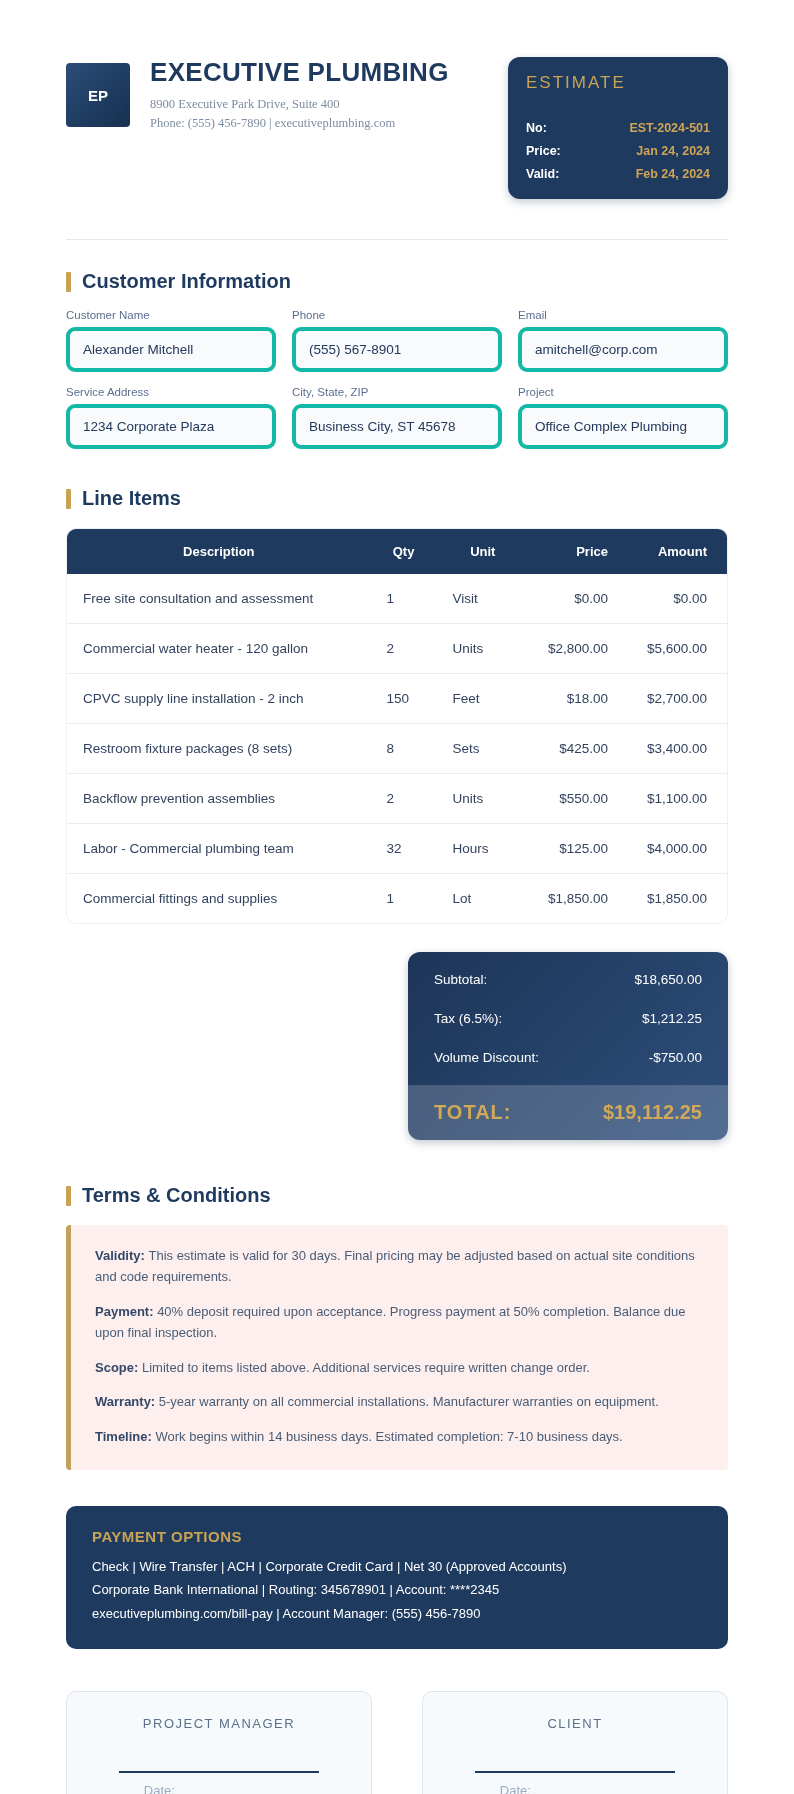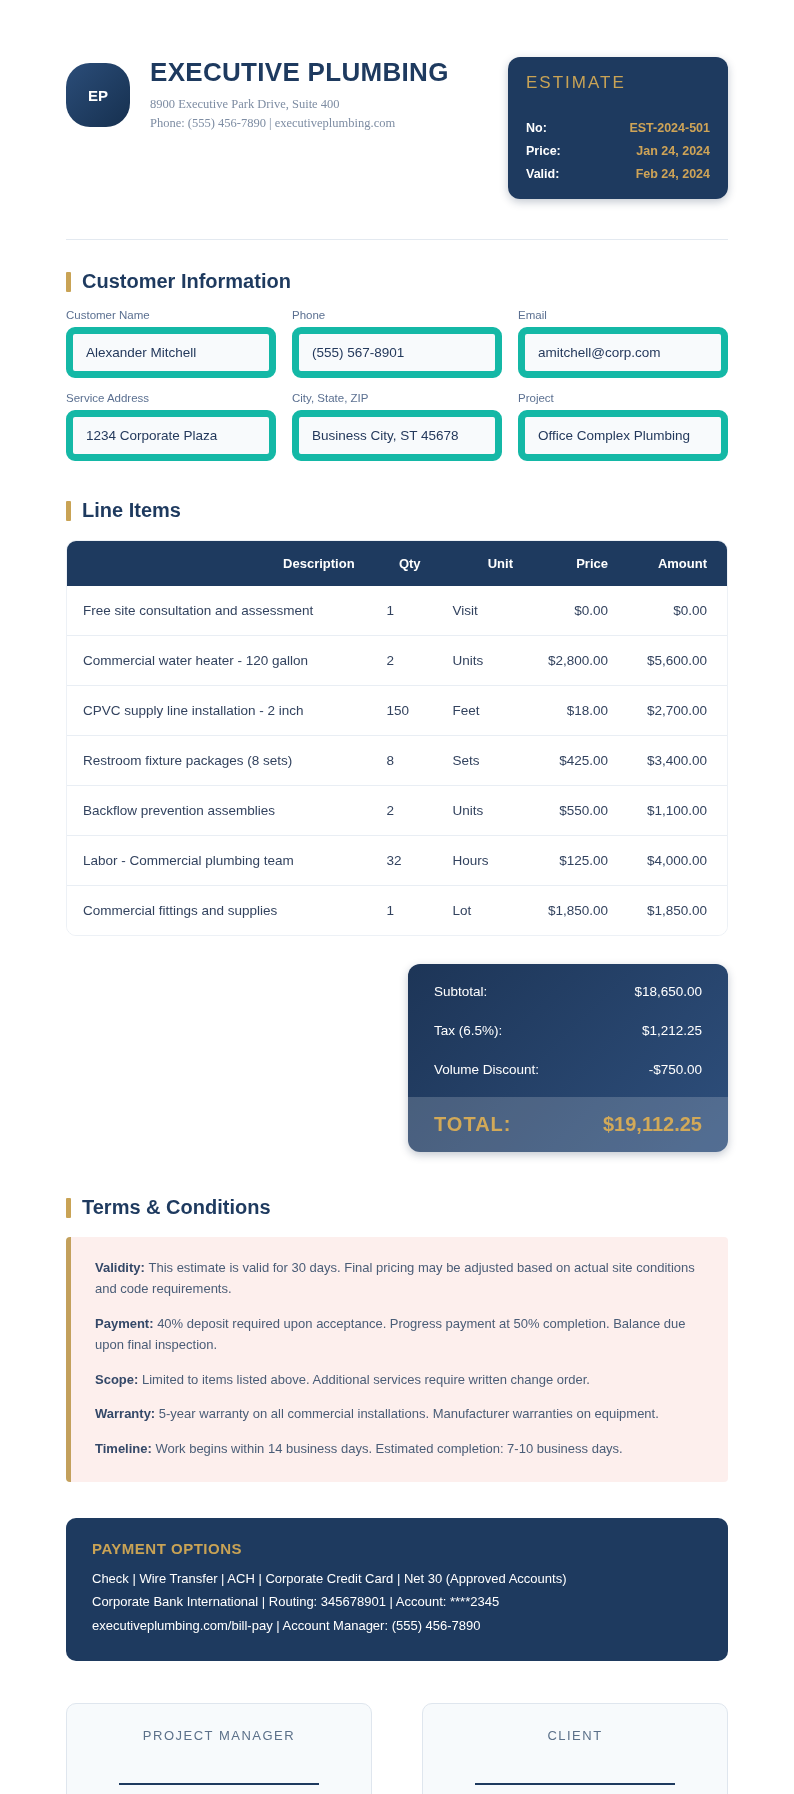--- a/index.html
+++ b/index.html
@@ -8,21 +8,21 @@
     width:794px; min-height:1794px; margin:0 auto;
     font-family:"Liberation Sans","DejaVu Sans",sans-serif;
     color:#1e3a5f;
   }
   .page { width:662px; margin:0 auto; padding-top:57px; }
 
   
   .header { display:flex; justify-content:space-between; align-items:flex-start; }
   .brand { display:flex; align-items:flex-start; gap:20px; }
   .logo {
-    width:64px; height:64px; border-radius:24px;
+    width:64px; height:64px; border-radius:4px;
     background:linear-gradient(135deg,#2b4d79 0%,#16304f 100%);
     color:#ffffff; font-weight:bold; font-size:15px;
     display:flex; align-items:center; justify-content:center;
     margin-top:6px;
   }
   .company-name { font-size:26px; font-weight:bold; color:#1e3a5f; letter-spacing:.3px; }
   .company-sub { font-size:12.5px; color:#7e8da3; margin-top:7px; line-height:1.55;font-family:Liberation Serif, serif; }
 
   .estimate-box {
     width:220px; background:#1e3a5f; border-radius:12px;
@@ -43,30 +43,30 @@
   }
   .gold-bar { width:5px; height:20px; background:#c9a355; border-radius:1px; }
 
   
   .fields-grid {
     display:grid; grid-template-columns:1fr 1fr 1fr; column-gap:16px; row-gap:14px;
     margin-top:16px;
   }
   .field-label { font-size:11.5px; color:#5b7091; margin-bottom:6px; }
   .field-box {
-    background:#f8fafc; border:7px solid #14b8a6; border-radius:9px;
+    background:#f8fafc; border:4px solid #14b8a6; border-radius:9px;
     padding:11px 13px; font-size:13.5px; color:#24395c;
   }
 
   
   .table-wrap { margin-top:18px; border-radius:10px; overflow:hidden; border:1px solid #edf1f6; }
   table { width:100%; border-collapse:collapse; }
   thead th {
     background:#1e3a5f; color:#ffffff; font-size:13px; font-weight:bold;
-    text-align:right; padding:15px 16px;
+    text-align:center; padding:15px 16px;
   }
   thead th.num, tbody td.num { text-align:right; padding-right:20px; }
   tbody td {
     font-size:13.5px; color:#33435f; padding:17px 16px; background:#ffffff;
     vertical-align:middle;
   }
   tbody tr { border-bottom:1px solid #e9eef4; }
   tbody tr:last-child { border-bottom:none; }
   col.c-desc{width:46%;} col.c-qty{width:10%;} col.c-unit{width:14%;} col.c-price{width:15%;} col.c-amt{width:15%;}
 

